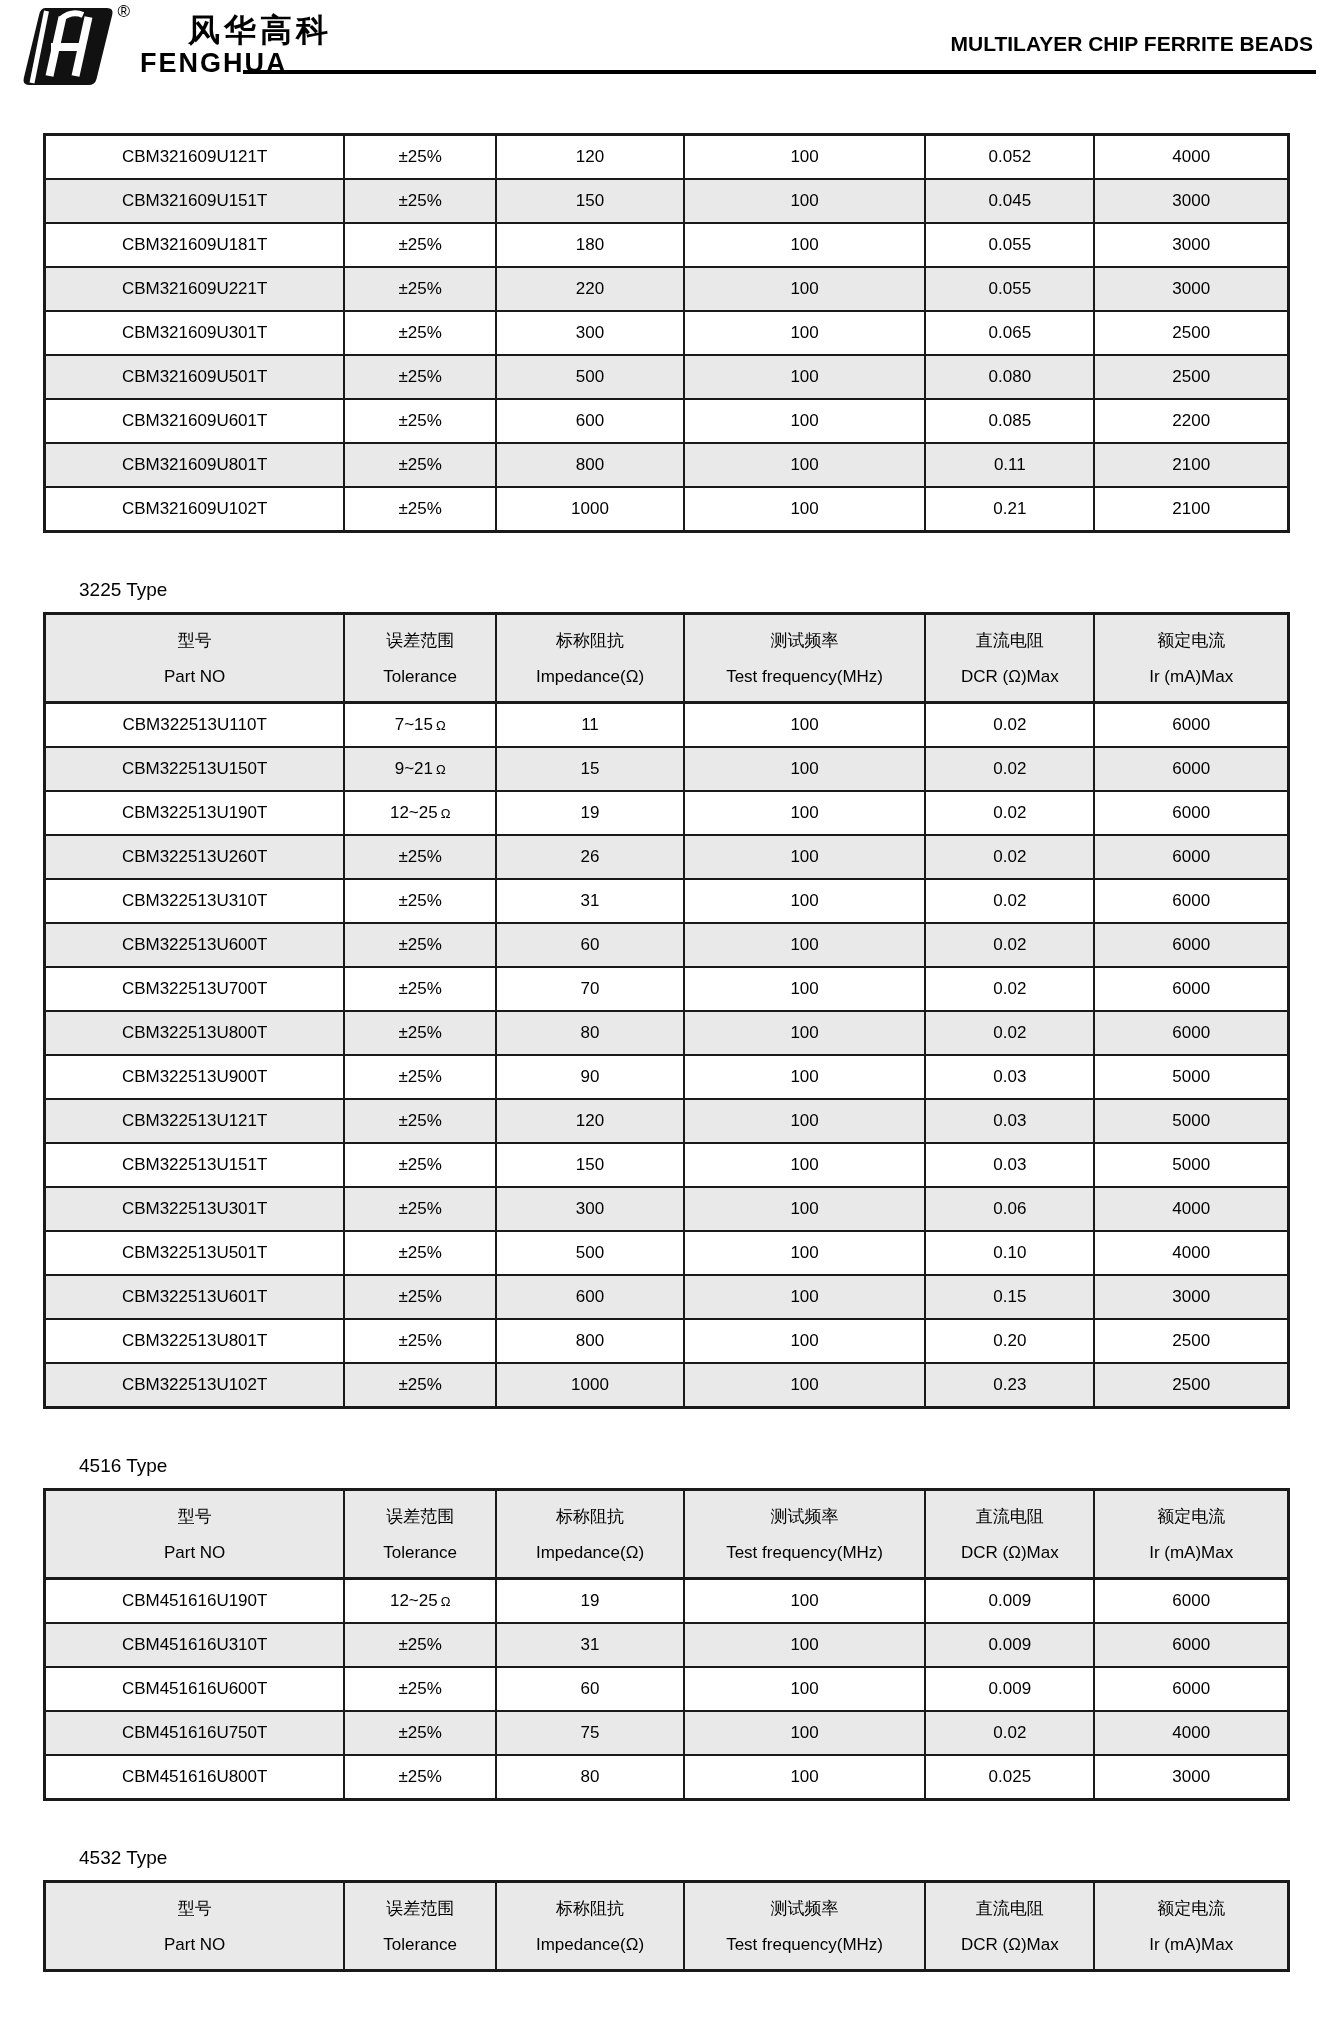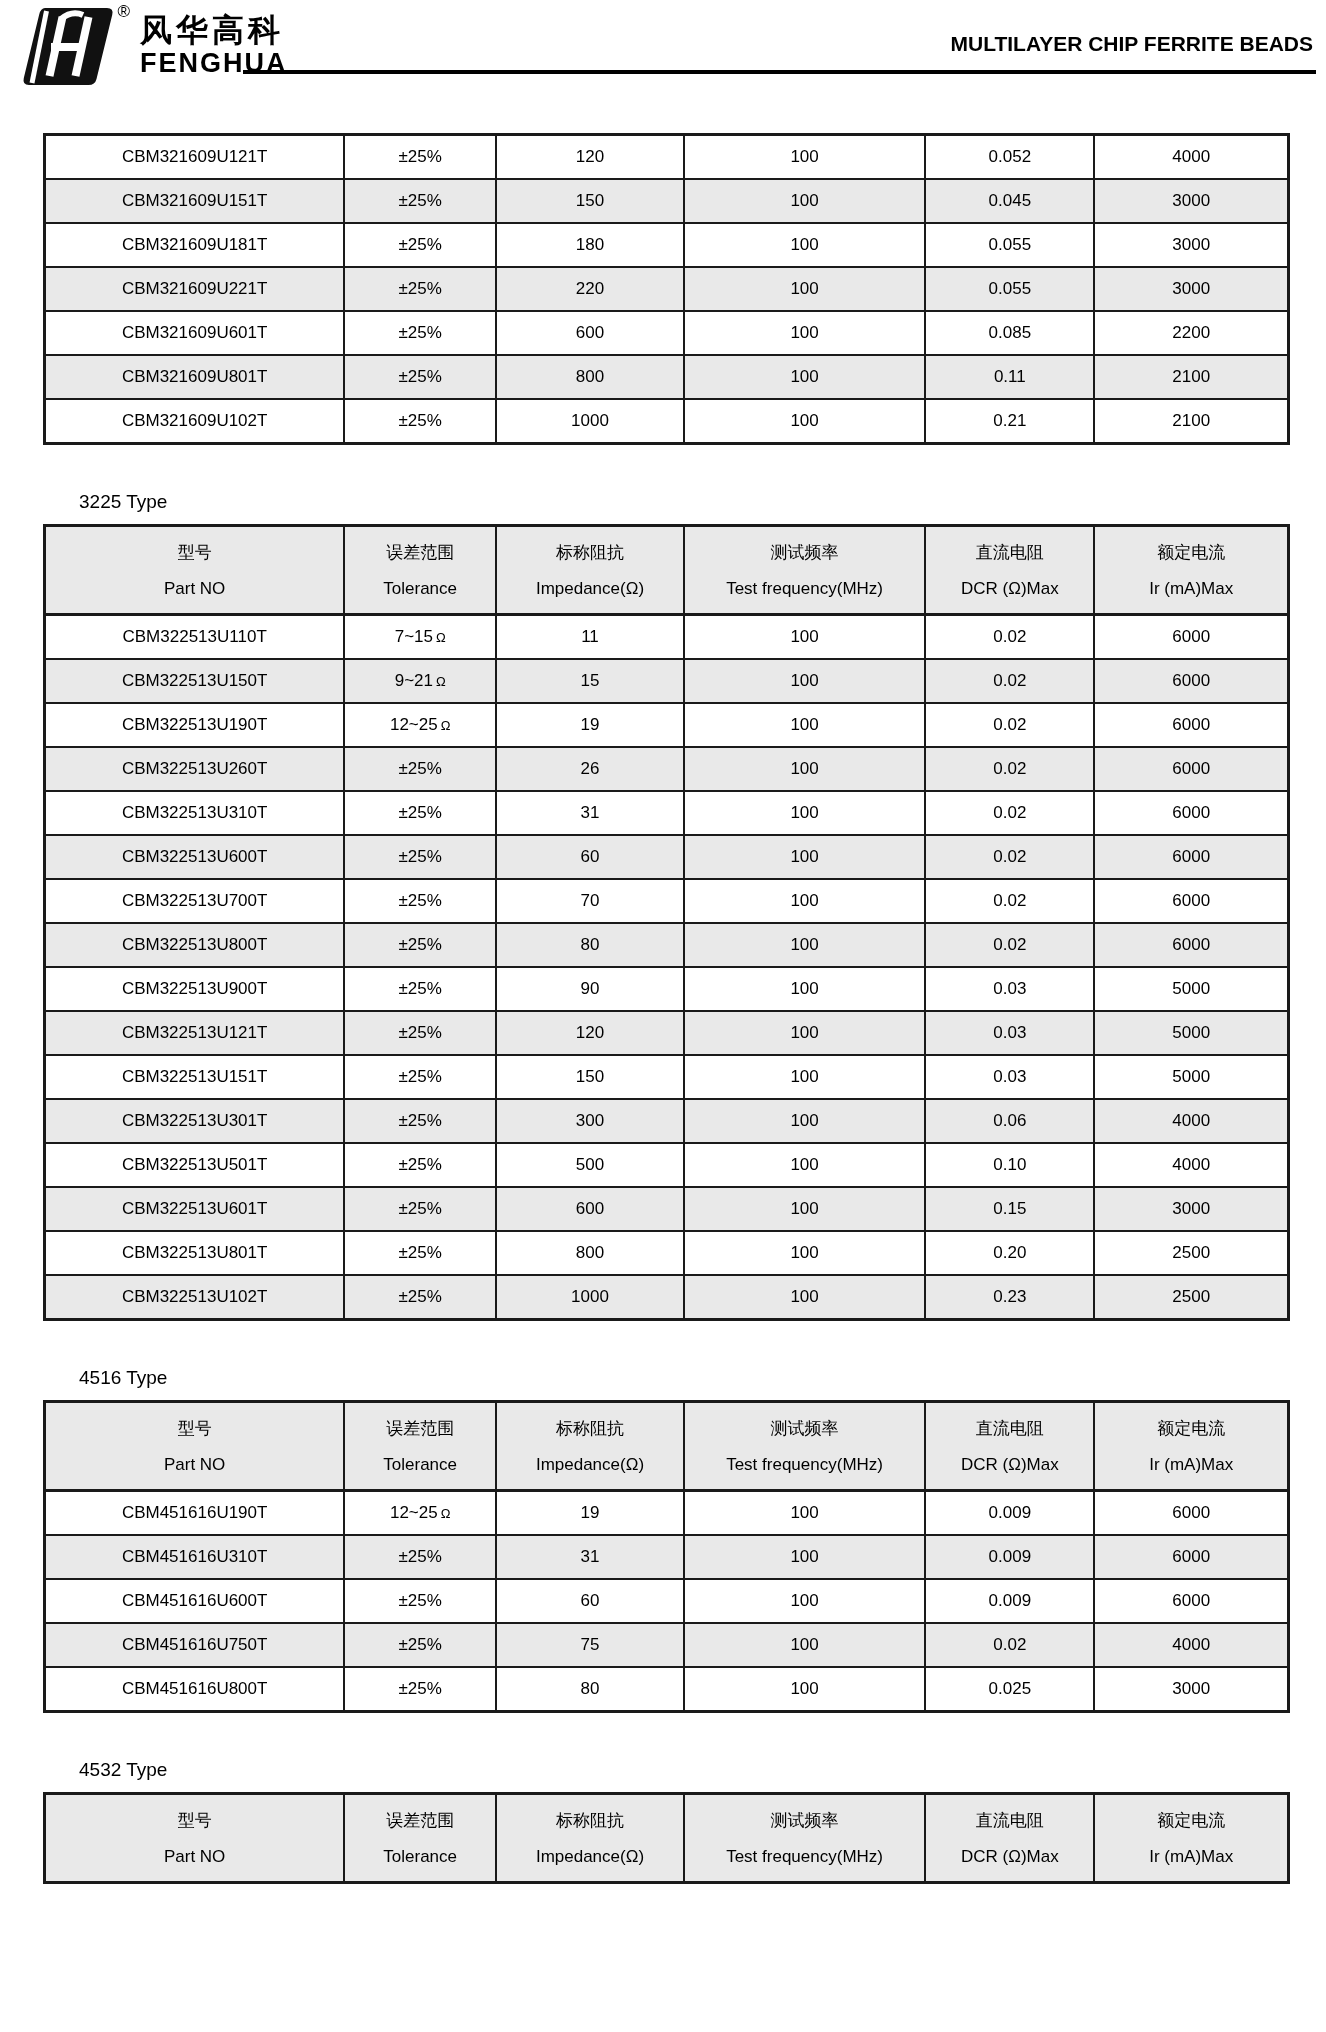--- a/index.html
+++ b/index.html
@@ -8,21 +8,21 @@
     background:#ffffff; color:#000;
     font-family:"Liberation Sans", "DejaVu Sans", sans-serif;
   }
 
   
   .brand { position:absolute; top:6px; left:22px; display:flex; align-items:flex-start; }
   .brand-icon-wrap { position:relative; width:92px; height:80px; }
   .brand-icon-wrap svg { width:92px; height:80px; display:block; }
   .reg-mark { position:absolute; top:-4px; right:-16px; font-size:17px; font-weight:400; }
   .brand-text { margin-left:26px; line-height:1; }
-  .brand-cn { font-size:32px; font-weight:700; letter-spacing:4px; margin-top:8px; }
+  .brand-cn { font-size:32px; font-weight:700; letter-spacing:4px; margin-top:8px;margin-left:48px; }
   .brand-en { font-size:27px; font-weight:700; letter-spacing:2px; margin-top:4px; }
   .doc-title { position:absolute; top:32px; right:13px; font-size:21px; font-weight:700; white-space:nowrap; }
   .header-rule { position:absolute; top:70px; left:243px; width:1073px; height:4px; background:#000; }
 
   
   .content { position:absolute; left:43px; top:133px; width:1247px; }
 
   .type-label { margin:46px 0 11px 36px; font-size:19px; }
 
   table.spec-table {
@@ -111,20 +111,36 @@
           </tr>
           <tr>
             <td>CBM321609U221T</td>
             <td>±25%</td>
             <td>220</td>
             <td>100</td>
             <td>0.055</td>
             <td>3000</td>
           </tr>
           <tr>
+            <td>CBM321609U301T</td>
+            <td>±25%</td>
+            <td>300</td>
+            <td>100</td>
+            <td>0.065</td>
+            <td>2500</td>
+          </tr>
+          <tr>
+            <td>CBM321609U501T</td>
+            <td>±25%</td>
+            <td>500</td>
+            <td>100</td>
+            <td>0.080</td>
+            <td>2500</td>
+          </tr>
+          <tr>
             <td>CBM321609U601T</td>
             <td>±25%</td>
             <td>600</td>
             <td>100</td>
             <td>0.085</td>
             <td>2200</td>
           </tr>
           <tr>
             <td>CBM321609U801T</td>
             <td>±25%</td>

